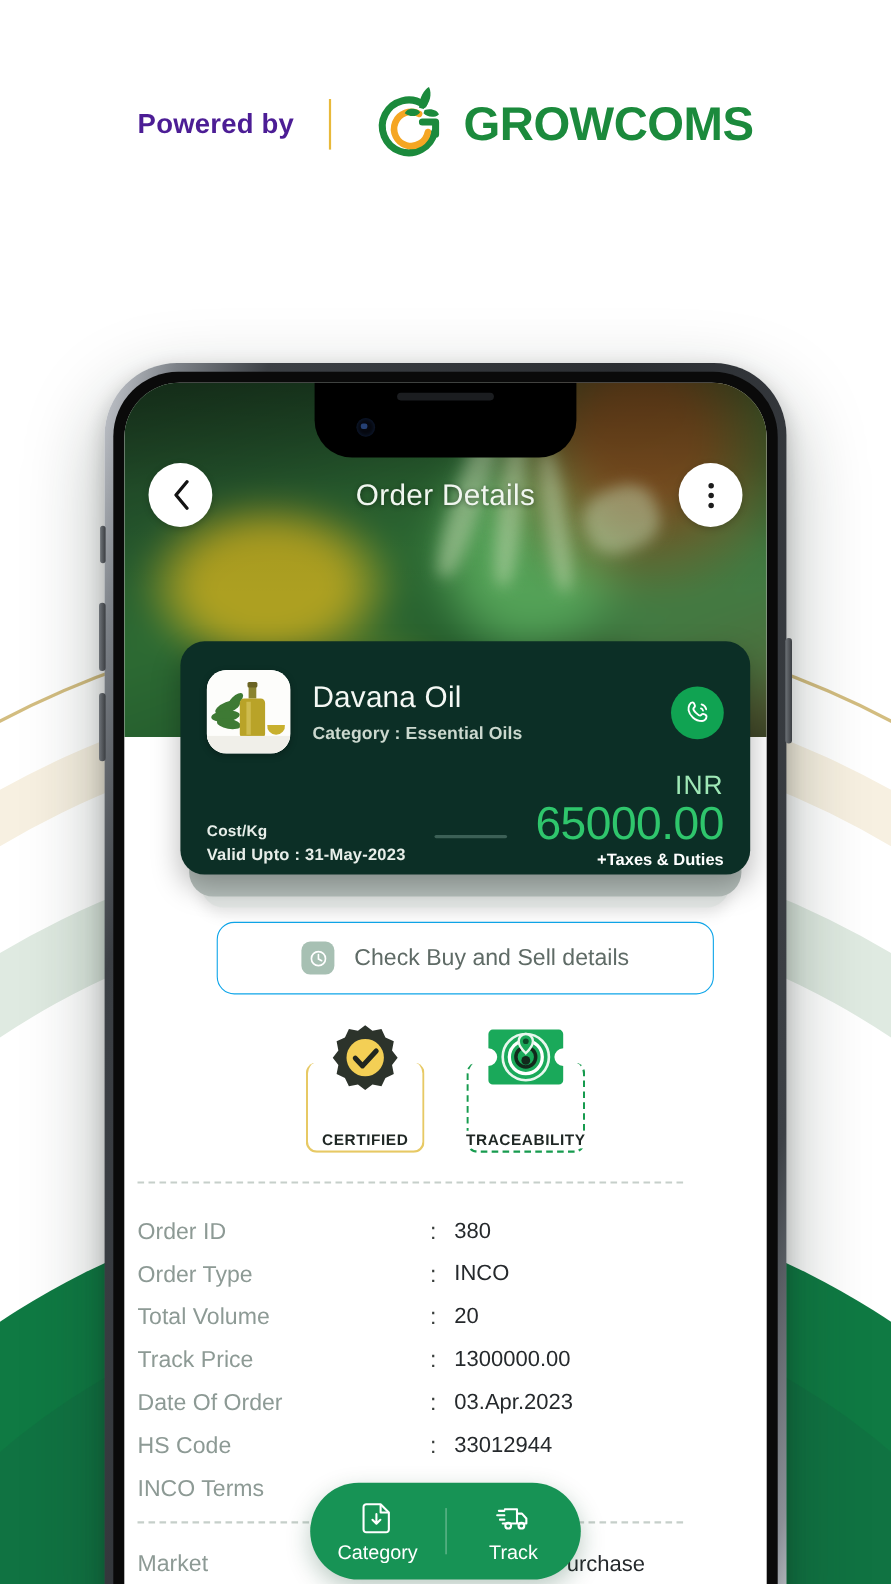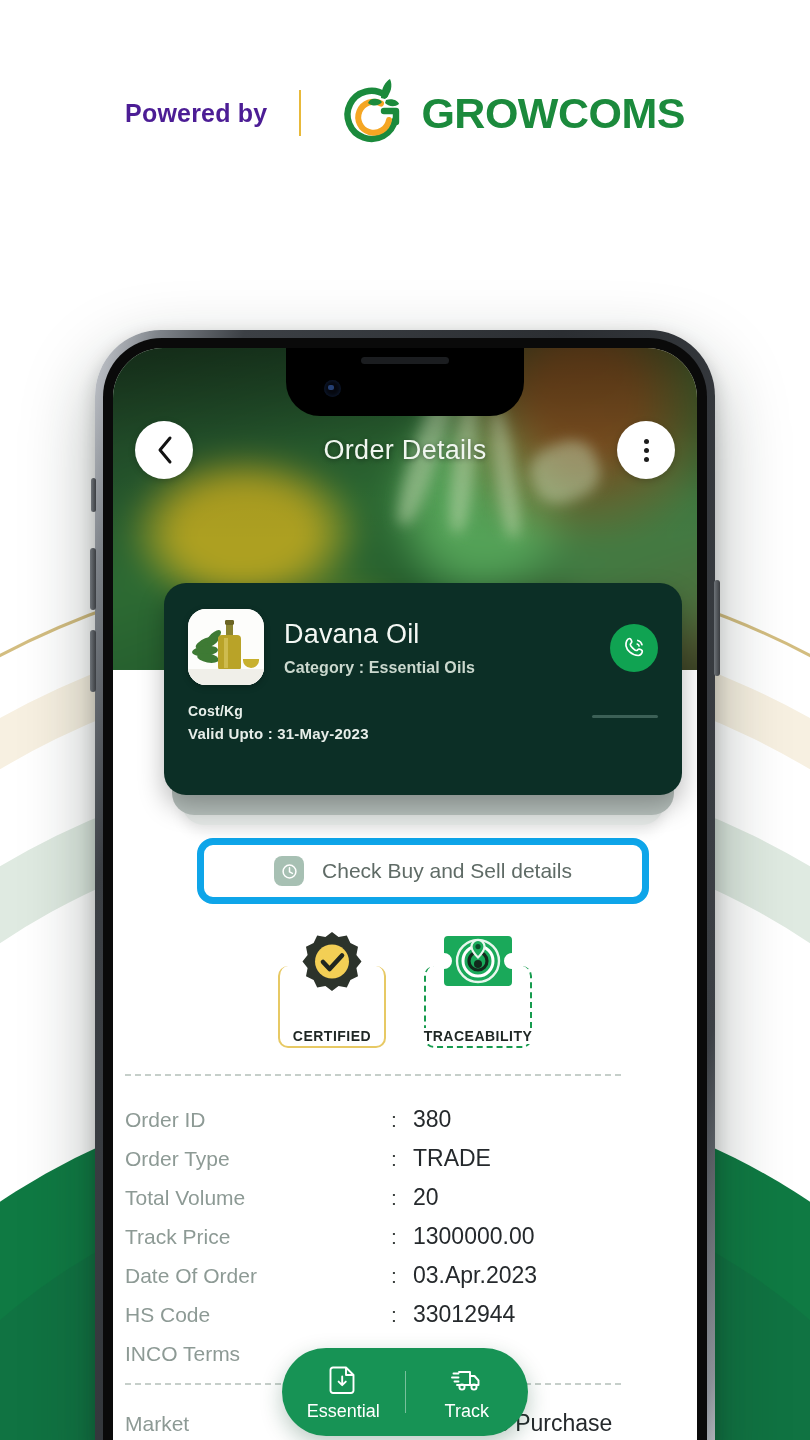--- a/index.html
+++ b/index.html
@@ -153,21 +153,21 @@
   .valid-label{ color:#e7eee9; font-size:15px; font-weight:600; margin-top:6px; letter-spacing:.2px; }
   .sep-line{ width:66px; height:3px; background:#3c6056; border-radius:2px; margin-bottom:28px; }
   .price-block{ text-align:right; }
   .cur{ color:#9fe8b6; font-size:24px; letter-spacing:1px; line-height:1; }
   .amount{ color:#2fc66c; font-size:42px; font-weight:400; line-height:1.04; letter-spacing:-.5px; }
   .taxes{ color:#ffffff; font-size:15px; font-weight:600; margin-top:2px; }
 
   
   .check-btn{
     position:absolute; left:84px; top:490px; width:452px; height:66px;
-    border:7px solid #0ea5e9; border-radius:16px; background:#fff;
+    border:1px solid #0ea5e9; border-radius:16px; background:#fff;
     display:flex; align-items:center; justify-content:center; gap:18px;
     z-index:20; cursor:pointer;
   }
   .check-ico{
     width:30px; height:30px; border-radius:8px; background:#a7c0b3;
     display:flex; align-items:center; justify-content:center;
   }
   .check-txt{ color:#5f6b66; font-size:21px; }
 
   
@@ -196,21 +196,21 @@
     position:absolute; left:12px; width:496px; height:0;
     border-top:2px dashed #c6cfca; z-index:15;
   }
   .dash-top{ top:726px; }
   .dash-bot{ top:1035px; }
 
   .details{ position:absolute; left:12px; top:752px; width:520px; z-index:16; }
   .drow{ display:flex; align-items:center; height:39px; }
   .dlabel{ width:266px; color:#8d9a95; font-size:21px; }
   .dcolon{ width:22px; color:#3a3f3d; font-size:21px; }
-  .dvalue{ color:#25292c; font-size:23px; }
+  .dvalue{ color:#25292c; font-size:20px; }
   .market-row{ position:absolute; left:12px; top:1062px; width:520px; display:flex; align-items:center; z-index:16; }
 
   
   .fab{
     position:absolute; left:50%; transform:translateX(-50%); top:1000px;
     width:246px; height:88px; background:#179355; border-radius:44px;
     display:flex; align-items:center; z-index:60;
     box-shadow:0 8px 22px rgba(10,70,40,.28);
   }
   .fab-item{
@@ -341,20 +341,25 @@
               <path d="M16.2,9.0 a2.8,2.8 0 0 1 1.9,2.0" fill="none" stroke="#fff" stroke-width="1.6" stroke-linecap="round"></path>
             </svg>
           </span>
         </div>
         <div class="prod-bottom">
           <span class="cost-block">
             <div class="cost-label">Cost/Kg</div>
             <div class="valid-label">Valid Upto : 31-May-2023</div>
           </span>
           <span class="sep-line"></span>
+          <span class="price-block">
+            <div class="cur">INR</div>
+            <div class="amount">65000.00</div>
+            <div class="taxes">+Taxes &amp; Duties</div>
+          </span>
         </div>
       </div>
     </div>
 
     <div class="check-btn">
       <span class="check-ico">
         <svg width="17" height="17" viewBox="0 0 17 17">
           <circle cx="8.5" cy="8.5" r="6.4" fill="none" stroke="#fff" stroke-width="1.5"></circle>
           <path d="M8.5,4.8 L8.5,8.8 L11.4,10.4" fill="none" stroke="#fff" stroke-width="1.5" stroke-linecap="round"></path>
         </svg>
@@ -396,21 +401,21 @@
 
     <div class="details">
       <div class="drow">
         <span class="dlabel">Order ID</span>
         <span class="dcolon">:</span>
         <span class="dvalue">380</span>
       </div>
       <div class="drow">
         <span class="dlabel">Order Type</span>
         <span class="dcolon">:</span>
-        <span class="dvalue">TRADE</span>
+        <span class="dvalue">INCO</span>
       </div>
       <div class="drow">
         <span class="dlabel">Total Volume</span>
         <span class="dcolon">:</span>
         <span class="dvalue">20</span>
       </div>
       <div class="drow">
         <span class="dlabel">Track Price</span>
         <span class="dcolon">:</span>
         <span class="dvalue">1300000.00</span>
@@ -438,21 +443,21 @@
       <span class="dvalue">Domestic Purchase</span>
     </div>
 
     <div class="fab">
       <span class="fab-item">
         <svg width="34" height="34" viewBox="0 0 34 34">
           <path d="M7,5.5 h13 l7.5,7.5 v15.5 a2.5,2.5 0 0 1 -2.5,2.5 h-18 a2.5,2.5 0 0 1 -2.5,-2.5 v-20.5 a2.5,2.5 0 0 1 2.5,-2.5 z" fill="none" stroke="#fff" stroke-width="1.9" stroke-linejoin="round"></path>
           <path d="M20,5.5 v7.5 h7.5" fill="none" stroke="#fff" stroke-width="1.9" stroke-linejoin="round"></path>
           <path d="M16.2,14.5 v8.4 M12.6,19.6 L16.2,23.2 L19.8,19.6" fill="none" stroke="#fff" stroke-width="1.9" stroke-linecap="round" stroke-linejoin="round"></path>
         </svg>
-        <span class="fab-label">Essential</span>
+        <span class="fab-label">Category</span>
       </span>
       <span class="fab-div"></span>
       <span class="fab-item">
         <svg width="34" height="34" viewBox="0 0 34 34">
           <path d="M9,10 h11 v13 h-13 M20,14 h4.5 l4,4.5 v4.5 h-8.5" fill="none" stroke="#fff" stroke-width="1.9" stroke-linejoin="round" stroke-linecap="round"></path>
           <circle cx="12" cy="25" r="2.6" fill="none" stroke="#fff" stroke-width="1.9"></circle>
           <circle cx="24" cy="25" r="2.6" fill="none" stroke="#fff" stroke-width="1.9"></circle>
           <path d="M3.5,11.5 h5 M2,15.5 h6.5 M4.5,19.5 h4" fill="none" stroke="#fff" stroke-width="1.9" stroke-linecap="round"></path>
         </svg>
         <span class="fab-label">Track</span>

